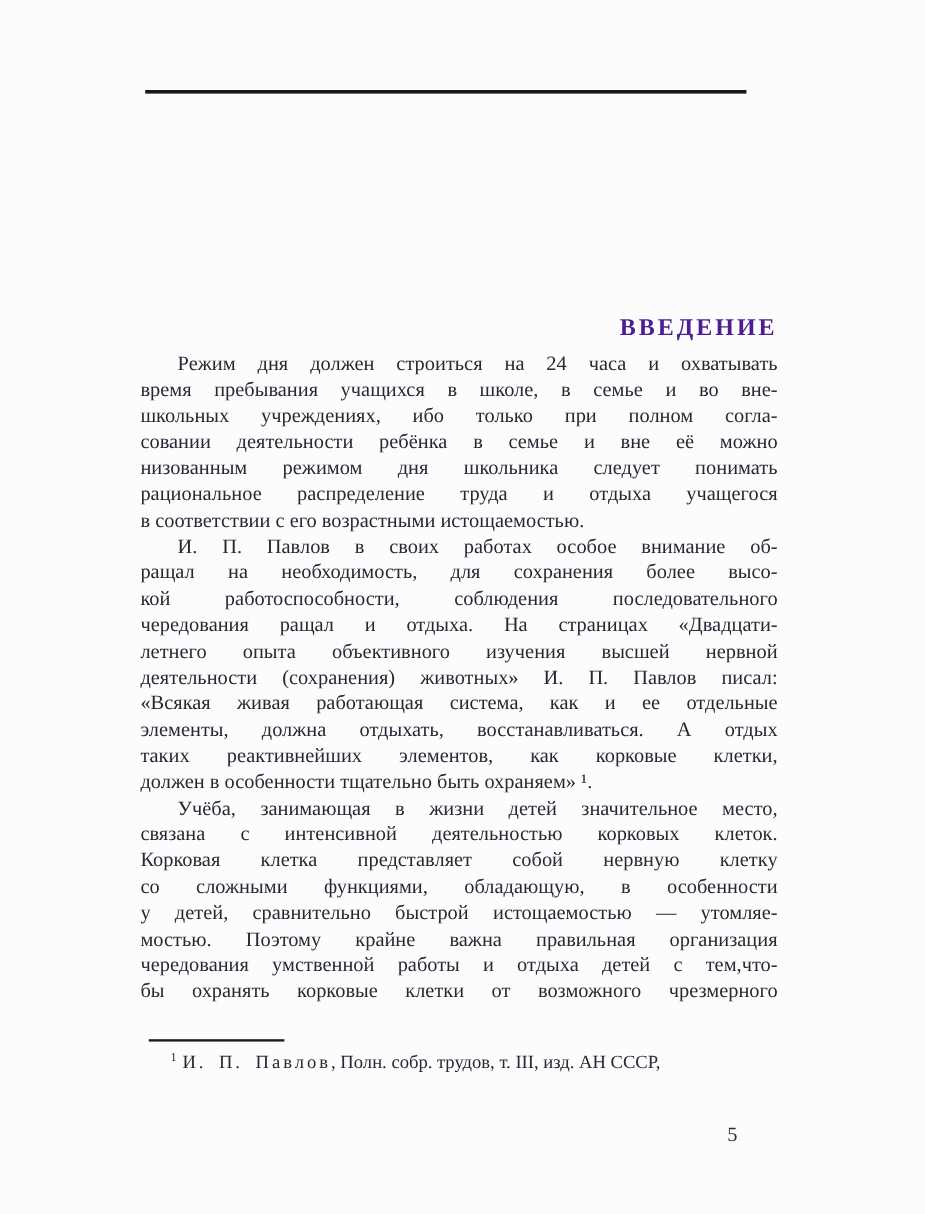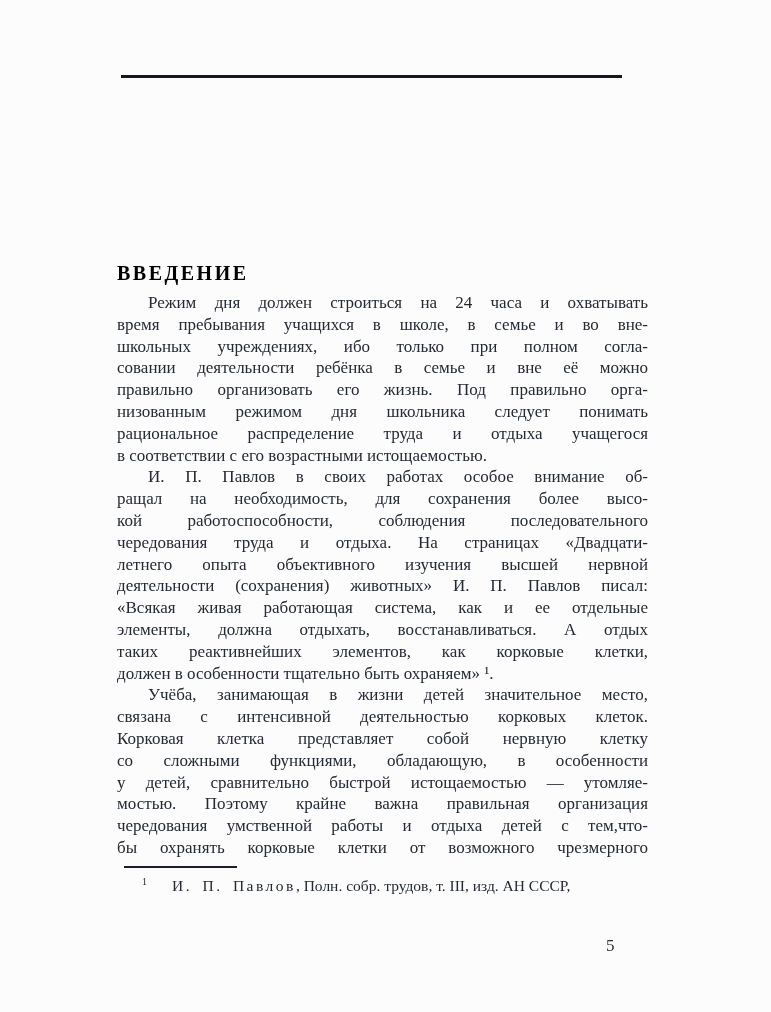--- a/index.html
+++ b/index.html
@@ -23,25 +23,25 @@
     top: 75px;
     width: 501px;
     height: 3px;
     background: #14171b;
   }
   .chapter-heading {
     position: absolute;
     left: 117px;
     top: 249px;
     width: 531px;
-    text-align: left;
+    text-align: right;
     font-weight: bold;
     font-size: 20px;
     letter-spacing: 2.5px;
-    color: #000000;
+    color: #4c1d95;
     white-space: nowrap;
   }
   .body-text {
     position: absolute;
     left: 117px;
     top: 292px;
     width: 531px;
     font-size: 17px;
     line-height: 21.8px;
   }
@@ -79,21 +79,20 @@
   }
   .footnote sup {
     font-size: 10px;
     vertical-align: super;
     line-height: 0;
     margin-right: 5px;
   }
   .footnote .spaced {
     letter-spacing: 2.5px;
     word-spacing: 4px;
-    margin-left: 20px;
   }
   .page-number {
     position: absolute;
     left: 606px;
     top: 936px;
     width: 30px;
     text-align: left;
     font-size: 17px;
     color: #2a3038;
   }
@@ -105,28 +104,27 @@
 
   <div class="header-rule"></div>
 
   <h1 class="chapter-heading">ВВЕДЕНИЕ</h1>
 
   <div class="body-text">
       <div class="line first">Режим дня должен строиться на 24 часа и охватывать</div>
       <div class="line">время пребывания учащихся в школе, в семье и во вне-</div>
       <div class="line">школьных учреждениях, ибо только при полном согла-</div>
       <div class="line">совании деятельности ребёнка в семье и вне её можно</div>
-      <div class="line">правильно организовать его жизнь. Под правильно орга-</div>
       <div class="line">низованным режимом дня школьника следует понимать</div>
       <div class="line">рациональное распределение труда и отдыха учащегося</div>
       <div class="line last">в соответствии с его возрастными истощаемостью.</div>
       <div class="line first">И. П. Павлов в своих работах особое внимание об-</div>
       <div class="line">ращал на необходимость, для сохранения более высо-</div>
       <div class="line">кой работоспособности, соблюдения последовательного</div>
-      <div class="line">чередования труда и отдыха. На страницах «Двадцати-</div>
+      <div class="line">чередования ращал и отдыха. На страницах «Двадцати-</div>
       <div class="line">летнего опыта объективного изучения высшей нервной</div>
       <div class="line">деятельности (сохранения) животных» И. П. Павлов писал:</div>
       <div class="line">«Всякая живая работающая система, как и ее отдельные</div>
       <div class="line">элементы, должна отдыхать, восстанавливаться. А отдых</div>
       <div class="line">таких реактивнейших элементов, как корковые клетки,</div>
       <div class="line last">должен в особенности тщательно быть охраняем» ¹.</div>
       <div class="line first">Учёба, занимающая в жизни детей значительное место,</div>
       <div class="line">связана с интенсивной деятельностью корковых клеток.</div>
       <div class="line">Корковая клетка представляет собой нервную клетку</div>
       <div class="line">со сложными функциями, обладающую, в особенности</div>

